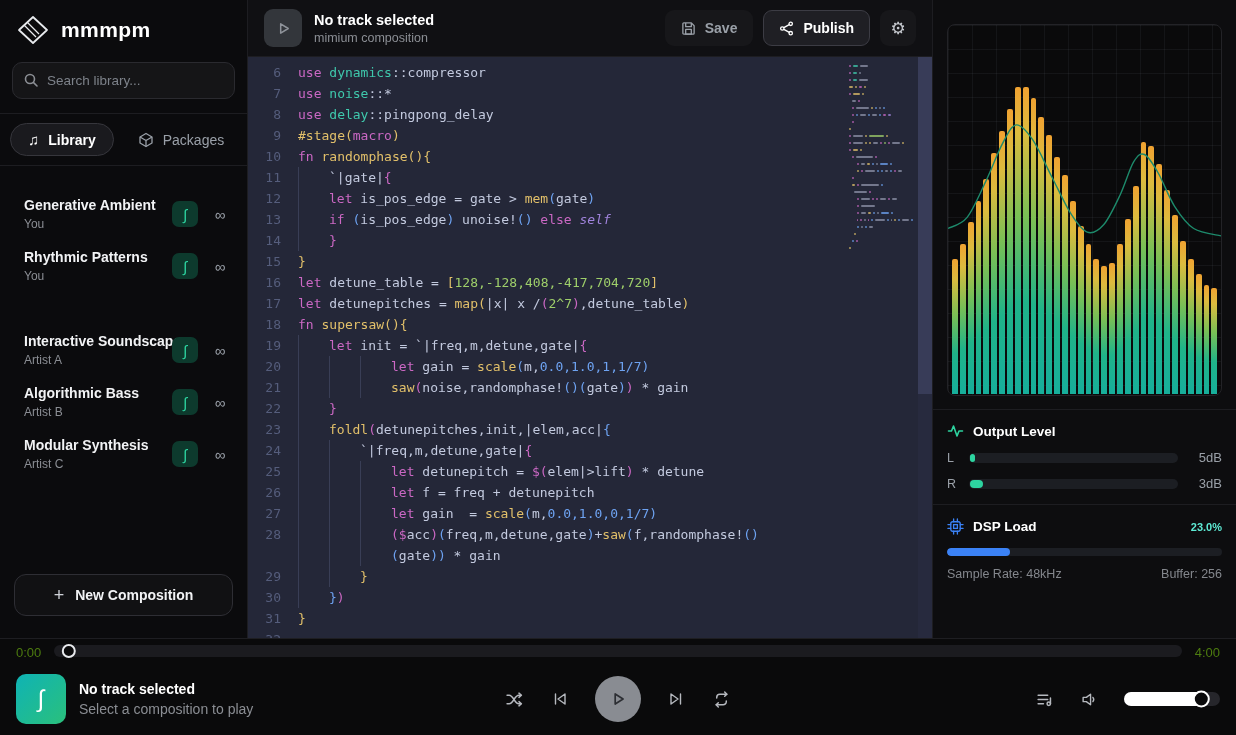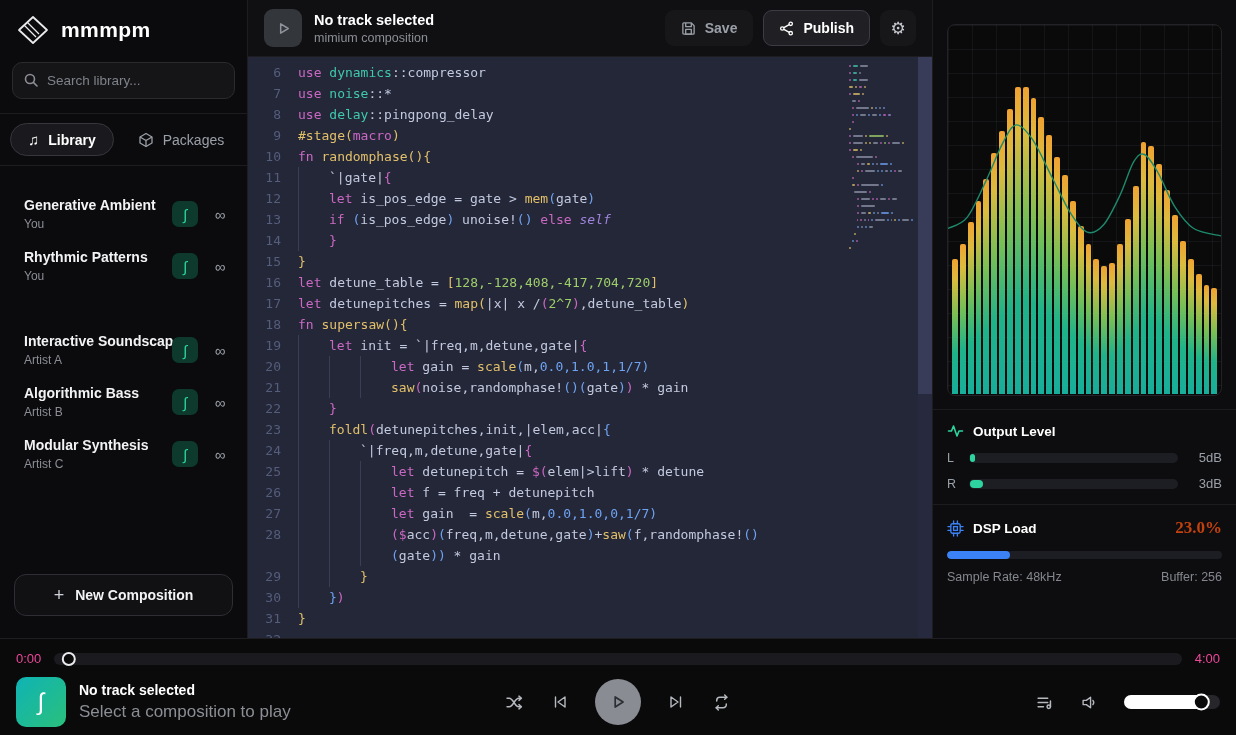--- a/index.html
+++ b/index.html
@@ -72,35 +72,35 @@
   .bars { position:absolute; left:4px; right:4px; bottom:1px; top:4px; display:flex; align-items:flex-end; gap:2px; }
   .bar { flex:1; border-radius:2px 2px 0 0;
     background:linear-gradient(to bottom,#f0a231 0%,#dcbb3e 15%,#79bf55 42%,#1fb389 70%,#17ae9b 100%); }
   .curve-svg { position:absolute; inset:0; width:100%; height:100%; }
   .rp-div { border-top:1px solid #1d1d21; }
   .ol-row { display:flex; align-items:center; gap:10px; margin-top:11px; }
   .ol-label { width:12px; color:#9aa0a8; font-size:12.5px; }
   .meter { flex:1; height:10px; border-radius:5px; background:#1c1e23; position:relative; overflow:hidden; cursor:default; }
   .meter-fill { position:absolute; left:1px; top:1px; bottom:1px; border-radius:4px; background:#2dd4a0; }
   .ol-val { width:34px; text-align:right; color:#9aa0a8; font-size:13px; }
-  .dsp-val { margin-left:auto; font-size:17px; font-weight:bold; color:#c2410c;font-family:Liberation Serif, serif; }
+  .dsp-val { margin-left:auto; font-size:11px; font-weight:bold; color:#5eead4; }
   .dsp-bar { height:8px; border-radius:4px; background:#1c1e23; margin:13px 0 11px; overflow:hidden; }
   .dsp-fill { height:100%; background:#3b82f6; border-radius:4px; }
   .dsp-sub { display:flex; justify-content:space-between; color:#84878d; font-size:12.5px; }
 
   
   .bottom { height:97px; flex:none; border-top:1px solid #1e1e22; background:#0a0a0b; display:flex; flex-direction:column; }
-  .timeline { display:flex; align-items:center; gap:13px; padding:12px 16px 3px; color:#ec4899; font-size:13px; }
+  .timeline { display:flex; gap:13px; padding:6px 16px 3px; color:#4d7c0f; font-size:13px; }
   .tl-track { flex:1; height:12px; border-radius:6px; background:#1b1b1f; position:relative; cursor:pointer; }
   .tl-knob { position:absolute; top:50%; transform:translate(-30%,-50%); width:14px; height:14px; border-radius:50%; background:#0a0a0b; border:2px solid #e8eaed; }
   .player { flex:1; display:flex; align-items:center; padding:0 16px; position:relative; }
   .pl-art { width:50px; height:50px; flex:none; border-radius:10px; background:linear-gradient(135deg,#0fb3b5 0%,#2ac07c 100%); display:flex; align-items:center; justify-content:center; color:#fff; font-size:24px; }
   .pl-info { margin-left:13px; }
   .pl-title { font-size:14px; font-weight:bold; color:#fff; margin-bottom:4px; }
-  .pl-sub { font-size:17px; color:#8b8e94; }
+  .pl-sub { font-size:14px; color:#8b8e94; }
   .pl-controls { position:absolute; left:50%; transform:translateX(-50%); display:flex; align-items:center; gap:25px; }
   .ctl { background:none; border:none; cursor:pointer; display:flex; align-items:center; justify-content:center; padding:2px; }
   .play-big { width:46px; height:46px; border-radius:50%; background:#898c92; display:flex; align-items:center; justify-content:center; border:none; cursor:pointer; }
   .pl-right { margin-left:auto; display:flex; align-items:center; gap:24px; }
   .vol-slider { width:96px; height:14px; border-radius:7px; background:#26262b; position:relative; cursor:pointer; }
   .vol-fill { position:absolute; left:0; top:0; bottom:0; background:#fff; border-radius:7px; }
   .vol-knob { position:absolute; top:50%; transform:translate(-60%,-50%); width:17px; height:17px; border-radius:50%; background:#0a0a0b; border:2px solid #fff; }
 </style>
 </head>
 <body>

